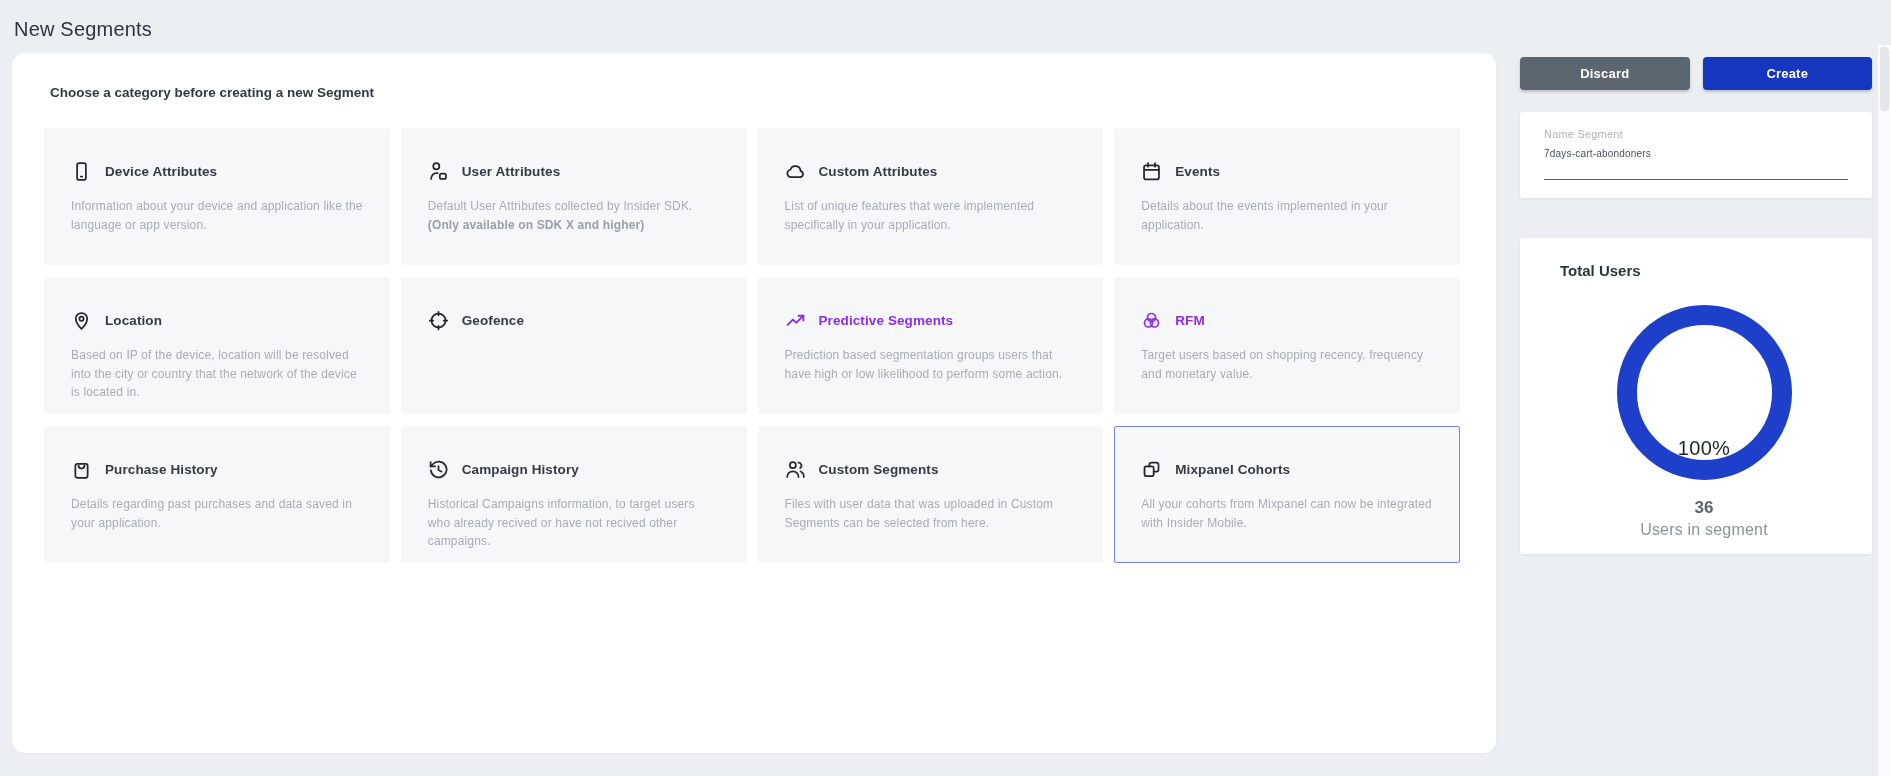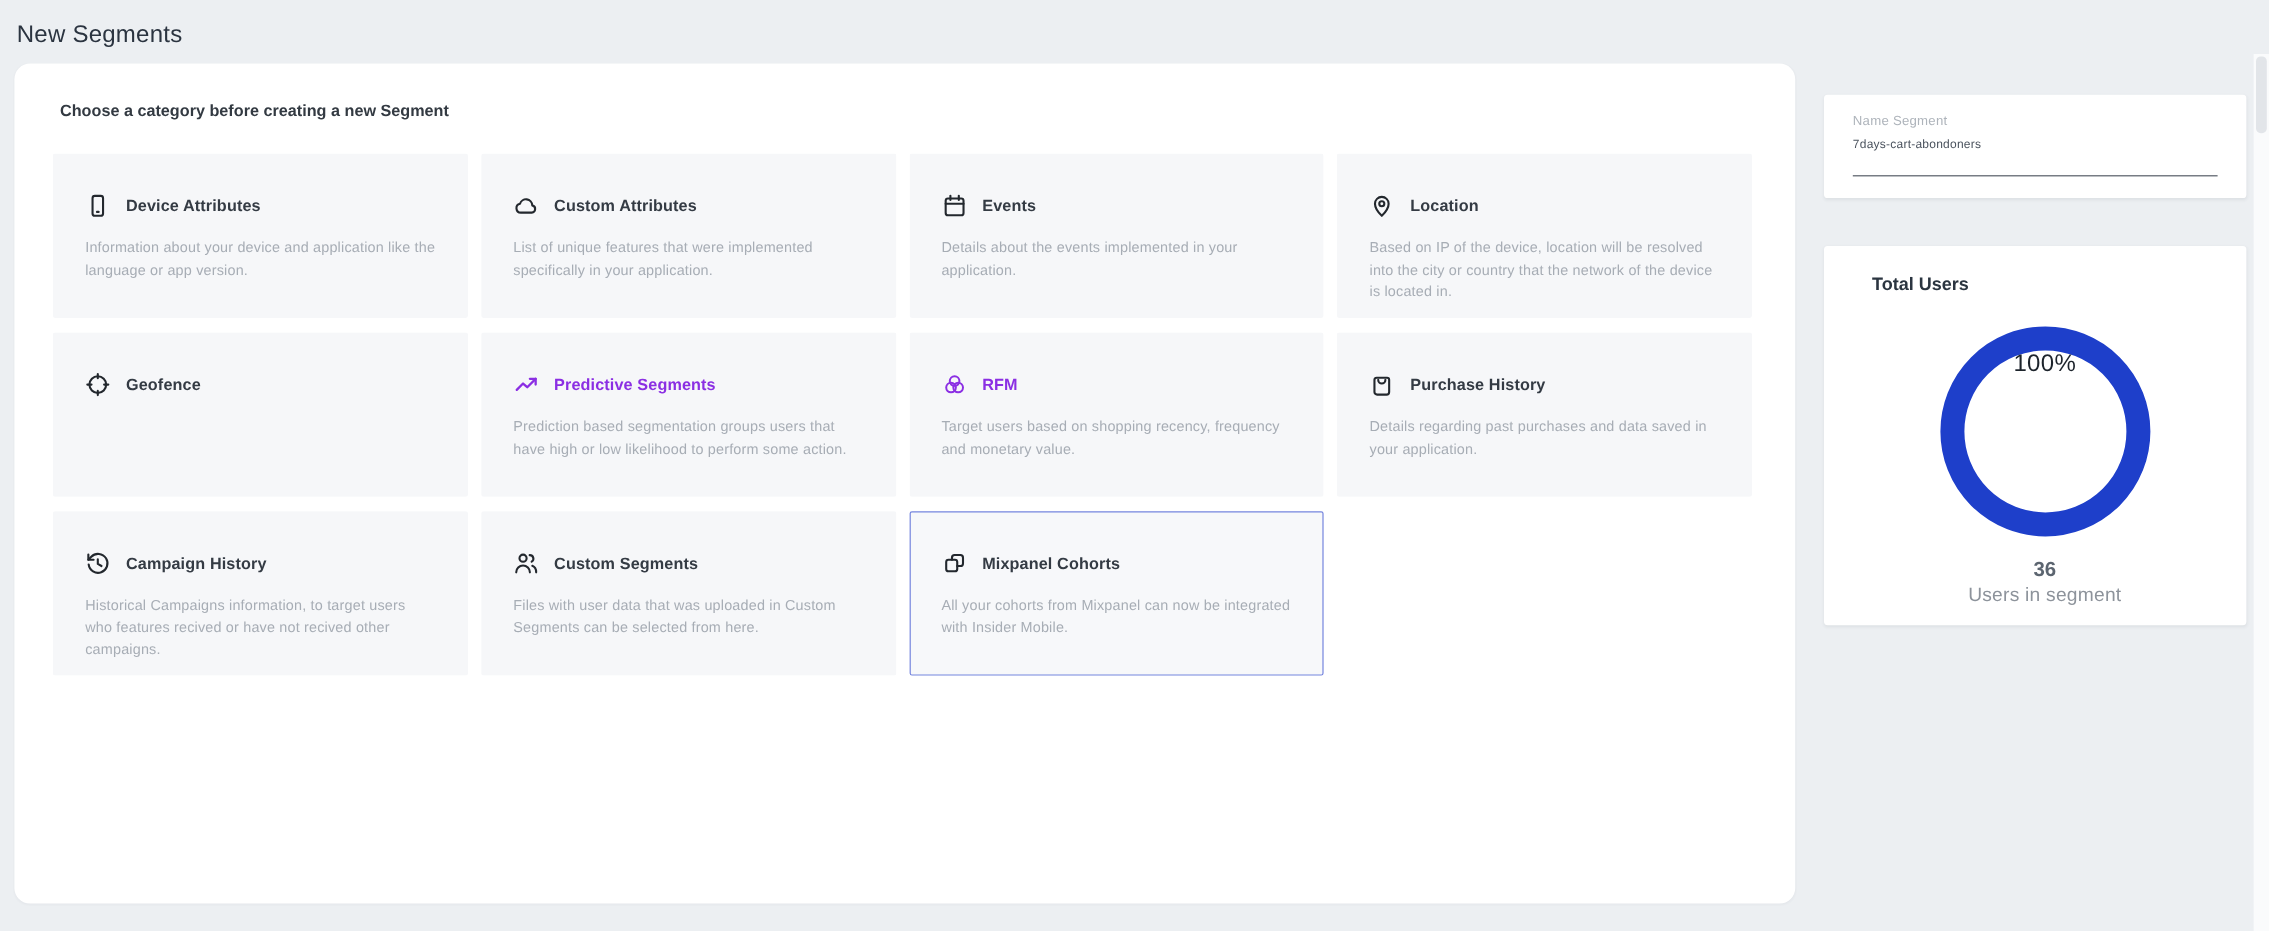--- a/index.html
+++ b/index.html
@@ -69,21 +69,21 @@
   }
   .total-card {
     margin-top:40px; background:#ffffff; border-radius:3px;
     padding:24px 24px 30px 40px; height:316px;
     box-shadow:0 1px 3px rgba(40,50,70,.08);
   }
   .total-title { font-size:15px; font-weight:700; color:#2b3540; }
   .donut-wrap { display:flex; justify-content:center; margin-top:26px; }
   .donut {
     width:175px; height:175px; border:20px solid #1e3fca; border-radius:50%;
-    display:flex; align-items:flex-start; justify-content:center;
+    display:flex; align-items:flex-end; justify-content:center;
   }
   .donut-percent { font-size:20px; color:#1d242c; letter-spacing:.3px; }
   .total-count { margin-top:18px; text-align:center; font-size:17px; font-weight:700; color:#5c6570; }
   .total-caption { margin-top:3px; text-align:center; font-size:16px; color:#8d939b; letter-spacing:.2px; }
 
   
   .scrollbar-track {
     position:absolute; top:45px; right:0; bottom:0; width:13px;
     background:#fafbfc;
   }
@@ -110,20 +110,36 @@
               <svg viewBox="0 0 24 24" fill="none" stroke="currentColor" stroke-width="2" stroke-linecap="round" stroke-linejoin="round">
                 <rect x="7" y="2.5" width="10" height="19" rx="2.2"></rect>
                   <line x1="11.2" y1="17.8" x2="12.8" y2="17.8"></line>
               </svg>
             </span>
             <span class="card-title">Device Attributes</span>
           </div>
           <div class="card-desc">Information about your device and application like the language or app version.</div>
         </div>
 
+        <div class="card">
+          <div class="card-head">
+            <span class="card-icon">
+              <svg viewBox="0 0 24 24" fill="none" stroke="currentColor" stroke-width="2" stroke-linecap="round" stroke-linejoin="round">
+                <circle cx="9.5" cy="6" r="3.5"></circle>
+                  <path d="M3.5 20.5c0-3.7 2.7-6.7 6-6.7h1.5"></path>
+                  <rect x="13.5" y="14.5" width="7" height="6" rx="2"></rect>
+              </svg>
+            </span>
+            <span class="card-title">User Attributes</span>
+          </div>
+          <div class="card-desc">
+            <span>Default User Attributes collected by Insider SDK.</span>
+            <span class="bold-line">(Only available on SDK X and higher)</span>
+          </div>
+        </div>
 
         <div class="card">
           <div class="card-head">
             <span class="card-icon">
               <svg viewBox="0 0 24 24" fill="none" stroke="currentColor" stroke-width="2" stroke-linecap="round" stroke-linejoin="round">
                 <path d="M17.3 18.5H6.9A4.3 4.3 0 0 1 6.1 10a6 6 0 0 1 11.7 1.6 3.5 3.5 0 0 1-.5 6.9Z"></path>
               </svg>
             </span>
             <span class="card-title">Custom Attributes</span>
           </div>
@@ -217,21 +233,21 @@
           <div class="card-head">
             <span class="card-icon">
               <svg viewBox="0 0 24 24" fill="none" stroke="currentColor" stroke-width="2" stroke-linecap="round" stroke-linejoin="round">
                 <path d="M3 3.5v5h5"></path>
                   <path d="M3.3 13a9 9 0 1 0 2.5-7.3L3 8.5"></path>
                   <path d="M12 8v4.5l3.5 2"></path>
               </svg>
             </span>
             <span class="card-title">Campaign History</span>
           </div>
-          <div class="card-desc">Historical Campaigns information, to target users who features recived or have not recived other campaigns.</div>
+          <div class="card-desc">Historical Campaigns information, to target users who already recived or have not recived other campaigns.</div>
         </div>
 
         <div class="card">
           <div class="card-head">
             <span class="card-icon">
               <svg viewBox="0 0 24 24" fill="none" stroke="currentColor" stroke-width="2" stroke-linecap="round" stroke-linejoin="round">
                 <circle cx="9" cy="7" r="3.4"></circle>
                   <path d="M2.5 20.5c0-3.6 2.9-6.5 6.5-6.5s6.5 2.9 6.5 6.5"></path>
                   <path d="M15.3 4.1a3.4 3.4 0 0 1 1.9 6.3"></path>
                   <path d="M17.8 14.3c2.2.9 3.7 3.3 3.7 6.2"></path>
@@ -253,20 +269,24 @@
             <span class="card-title">Mixpanel Cohorts</span>
           </div>
           <div class="card-desc">All your cohorts from Mixpanel can now be integrated with Insider Mobile.</div>
         </div>
 
       </div>
     </div>
   </div>
 
   <div class="side-col">
+    <div class="btn-row">
+      <button class="btn btn-discard">Discard</button>
+      <button class="btn btn-create">Create</button>
+    </div>
 
     <div class="name-card">
       <div class="name-label">Name Segment</div>
       <input class="name-input" type="text" value="7days-cart-abondoners" style="">
     </div>
 
     <div class="total-card">
       <div class="total-title">Total Users</div>
       <div class="donut-wrap">
         <div class="donut">

